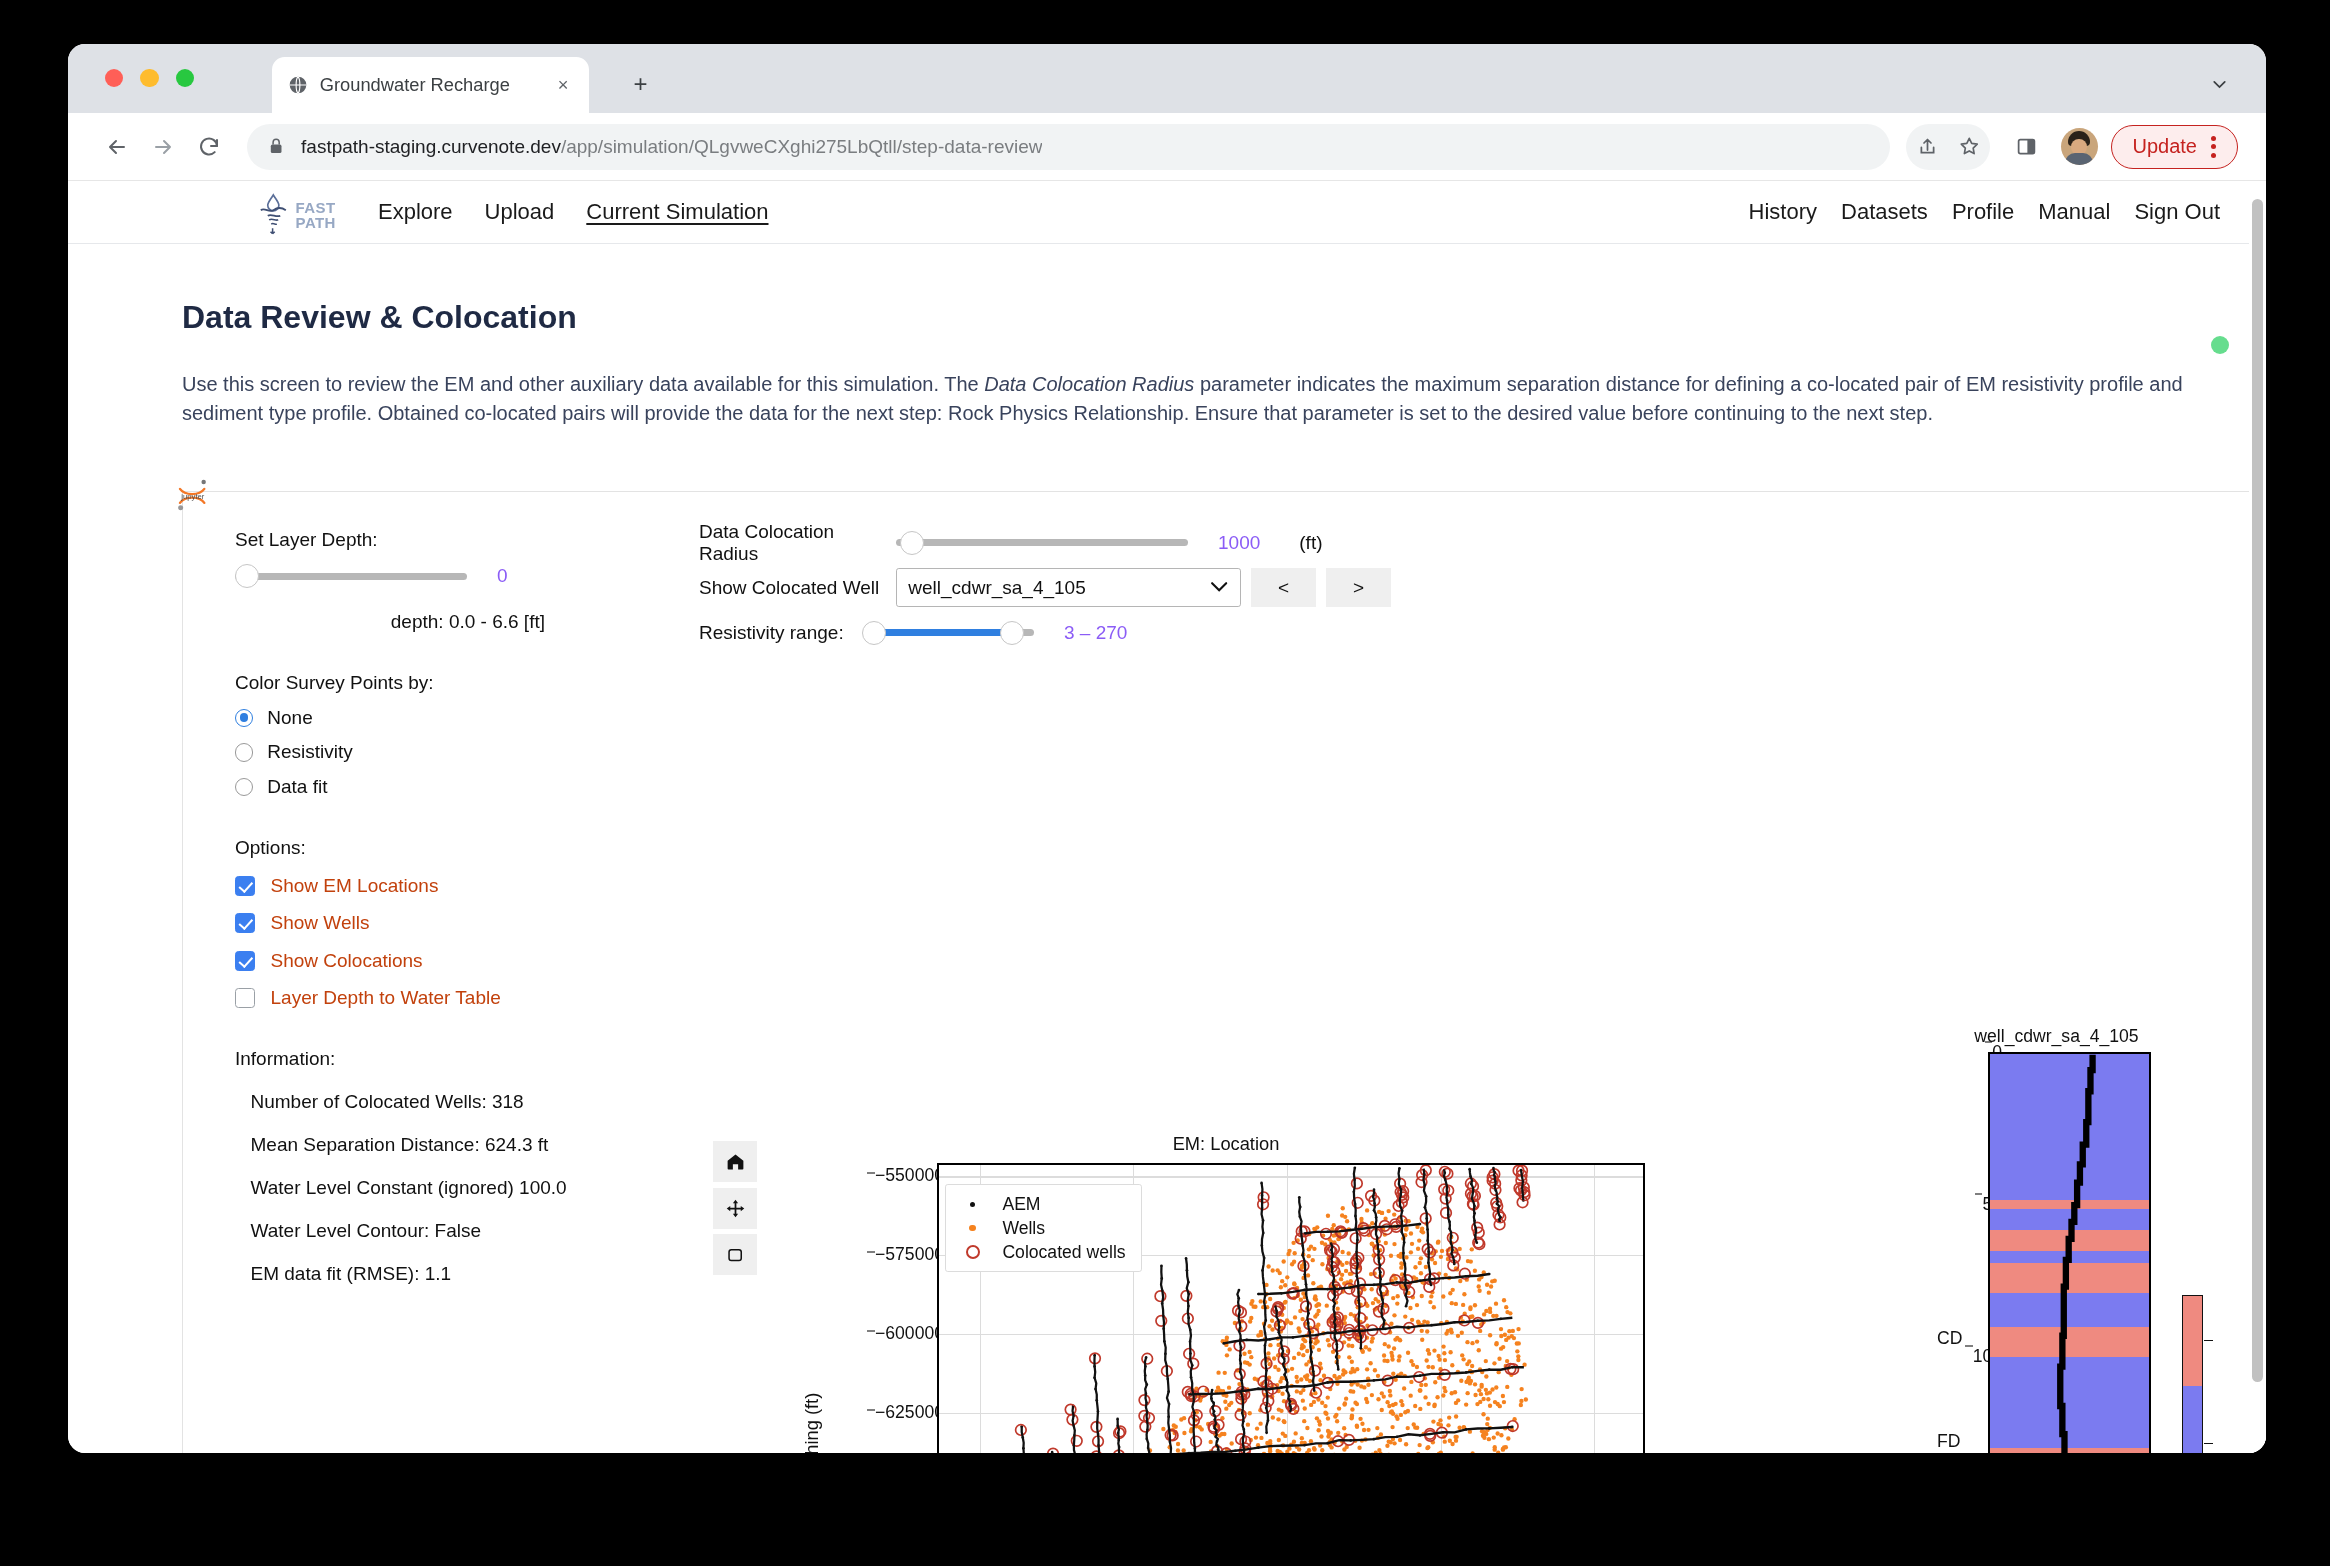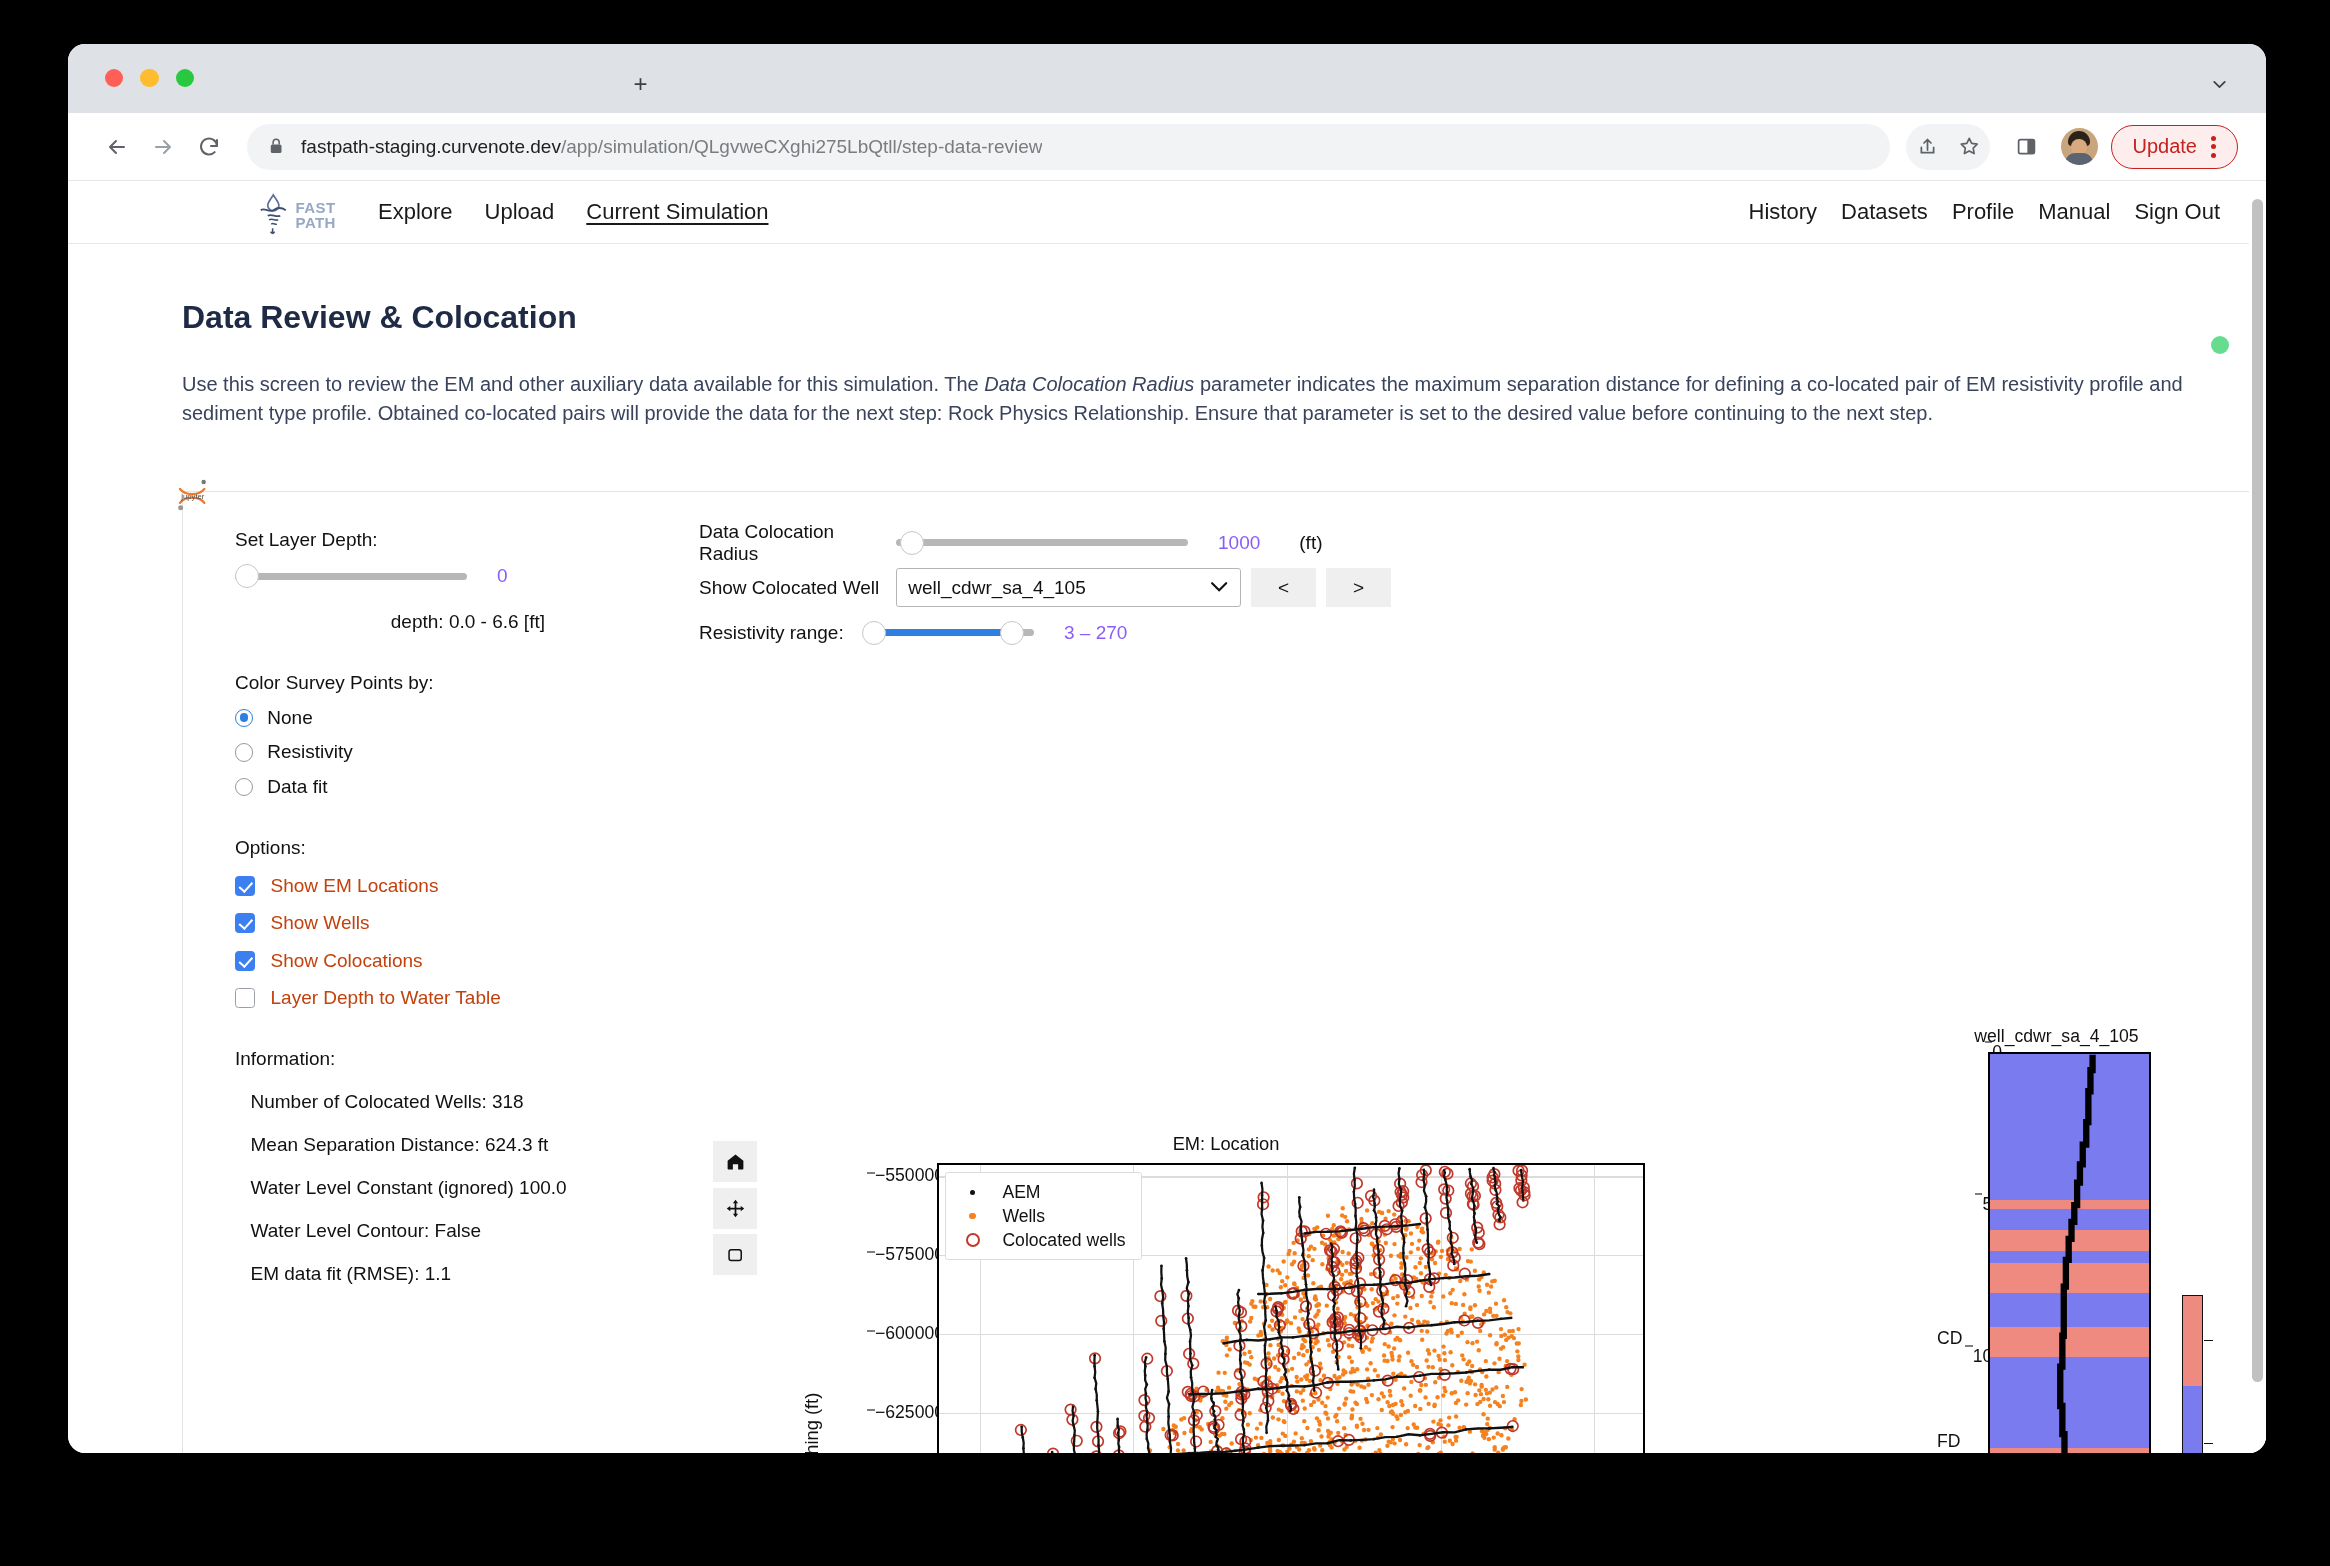--- a/index.html
+++ b/index.html
@@ -301,21 +301,21 @@
   .ytick { position: absolute; right: 719px; font-size: 17.6px; color: #111; white-space: nowrap; transform: translateY(-50%); }
   .ytickmark { position: absolute; left: -7.7px; width: 7.7px; height: 1.4px; background: #000; }
   .ylabel {
     position: absolute; left: 22.5px; top: 308px;
     font-size: 18.3px; color: #111;
     transform: translate(-50%,-50%) rotate(-90deg);
     white-space: nowrap;
   }
 
   .legend {
-    position: absolute; left: 5.6px; top: 7px;
+    position: absolute; left: 5.6px; top: 19px;
     background: #fff; border: 1.4px solid #dcdcdc; border-radius: 2.8px;
     padding: 7px 15.5px 7px 8.5px;
   }
   .leg-row { display: flex; align-items: center; height: 24px; gap: 11.3px; }
   .leg-sym { width: 37px; display: flex; align-items: center; justify-content: center; flex: none; }
   .leg-dot-black { width: 5px; height: 5px; border-radius: 50%; background: #111; }
   .leg-dot-orange { width: 6.3px; height: 6.3px; border-radius: 50%; background: #f5821f; }
   .leg-circ { width: 14px; height: 14px; border-radius: 50%; border: 2.1px solid #c0392b; }
   .leg-txt { font-size: 17.6px; color: #111; white-space: nowrap; }
 
@@ -346,20 +346,30 @@
 
 <div class="browser">
 
   <div class="tabstrip">
     <div class="traffic">
       <span class="tl-red"></span>
       <span class="tl-yellow"></span>
       <span class="tl-green"></span>
     </div>
 
+    <div class="tab">
+      <span class="tab-favicon">
+        <svg width="20" height="20" viewBox="0 0 24 24">
+            <circle cx="12" cy="12" r="10" fill="#5f6368"></circle>
+            <path d="M2 12h20M12 2c3 3 3 17 0 20M12 2c-3 3-3 17 0 20" stroke="#fff" stroke-width="1.4" fill="none"></path>
+          </svg>
+      </span>
+      <span class="tab-title">Groundwater Recharge</span>
+      <span class="tab-close">×</span>
+    </div>
 
     <div class="newtab">+</div>
 
     <div class="tabstrip-chevron">
       <svg width="21" height="21" viewBox="0 0 24 24">
           <path d="M6 9l6 6 6-6" stroke="#3c4043" stroke-width="2" fill="none" stroke-linecap="round"></path>
         </svg>
     </div>
   </div>
 

